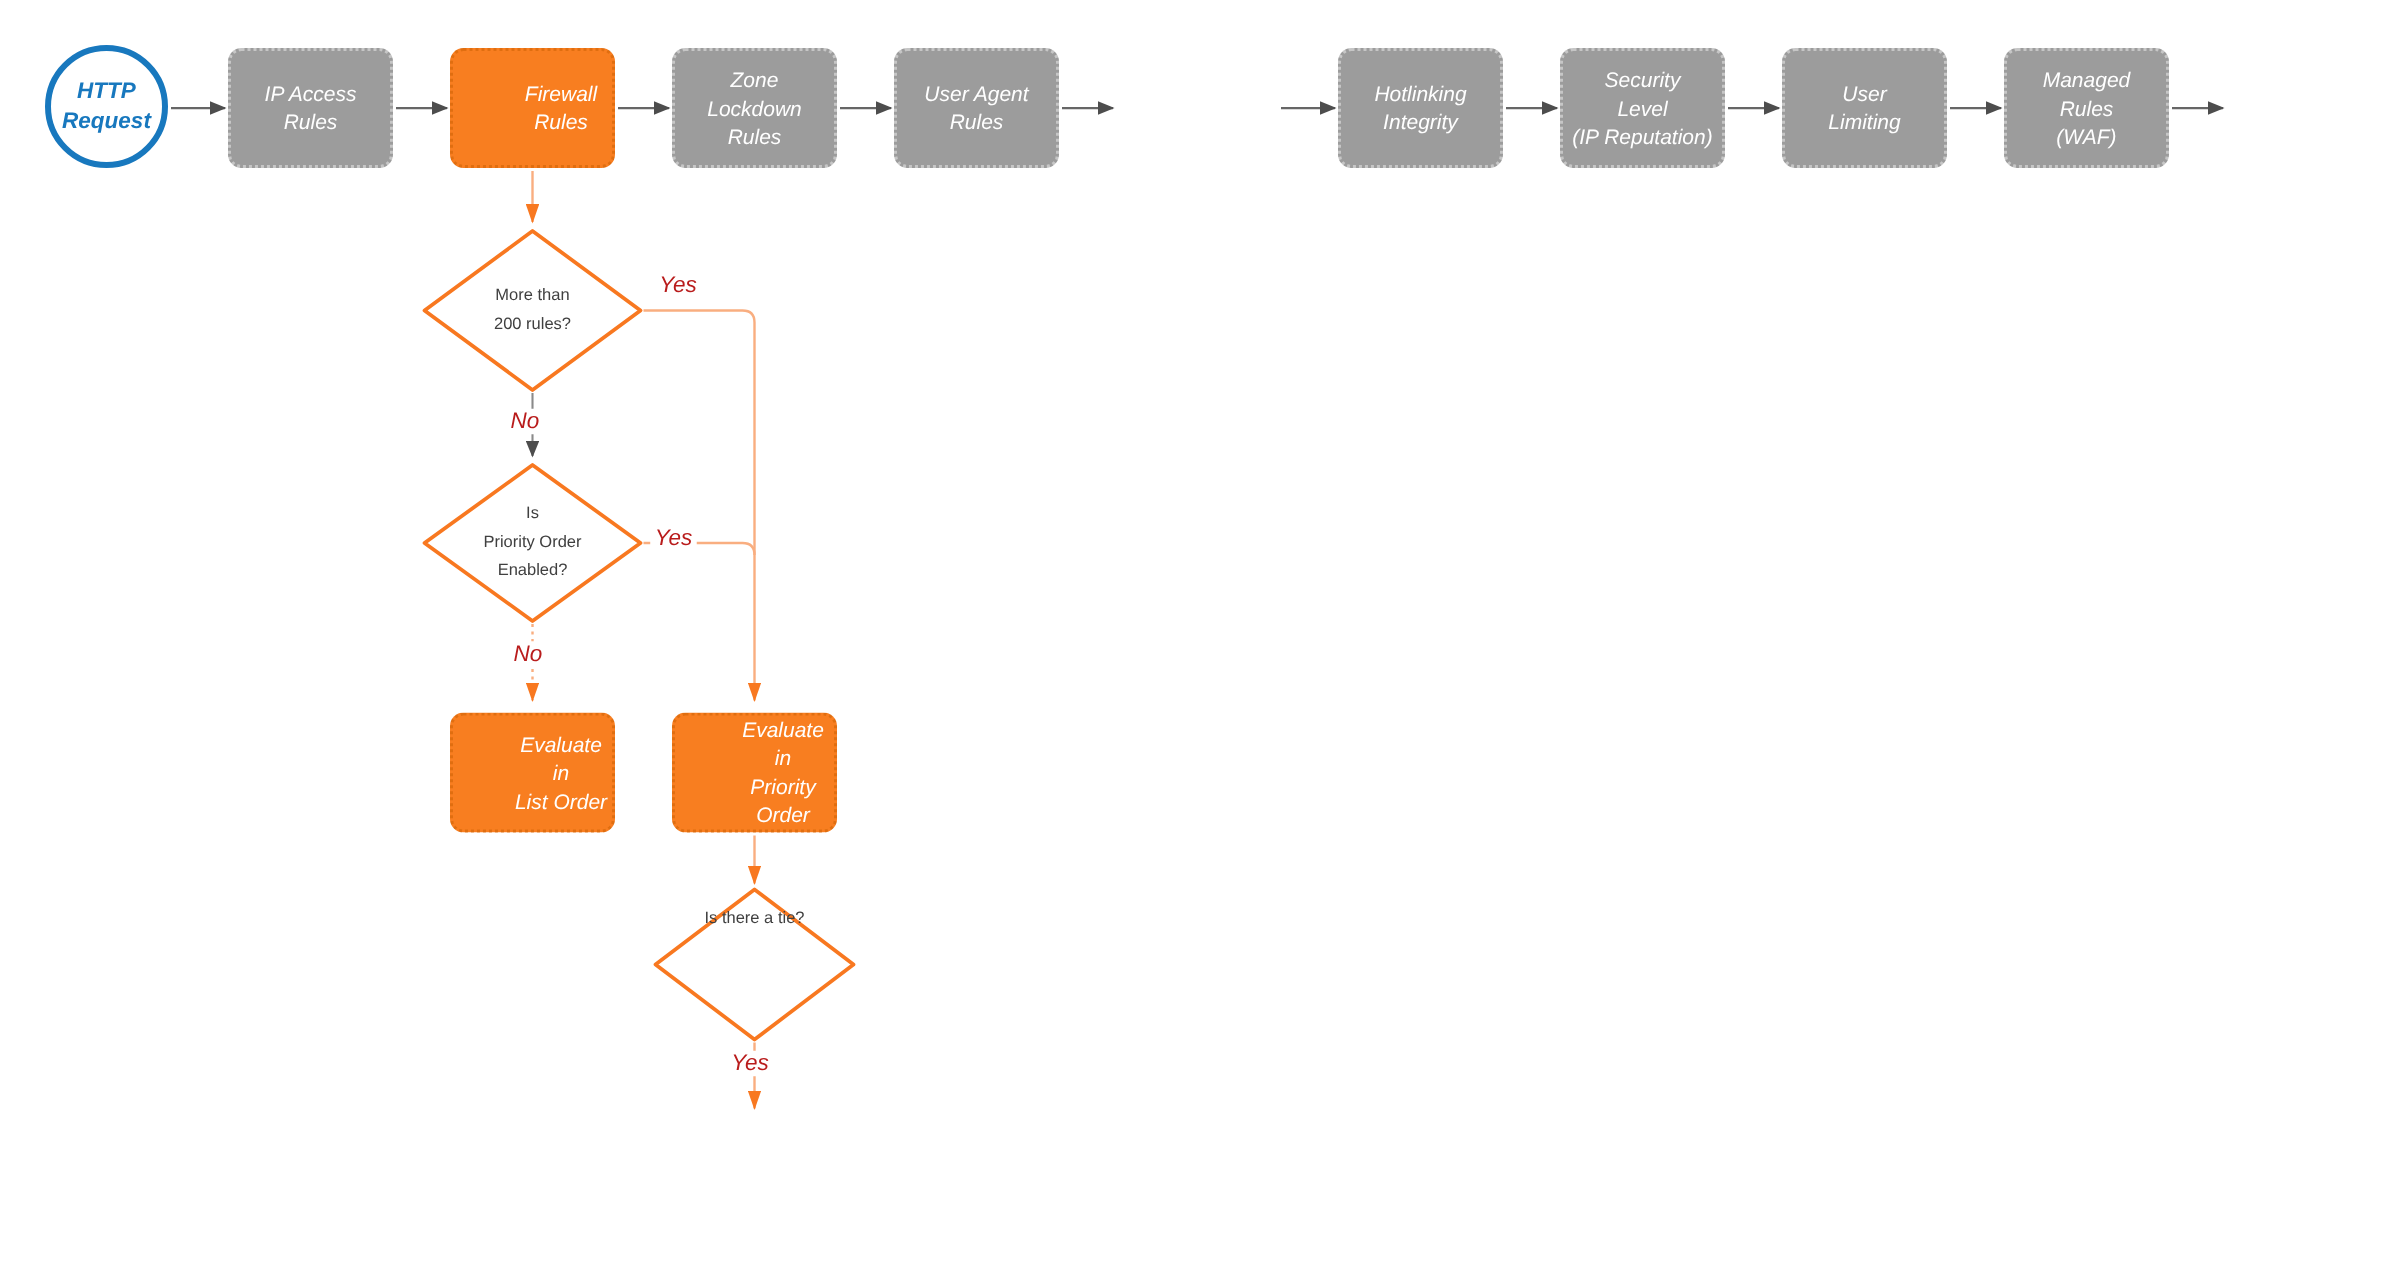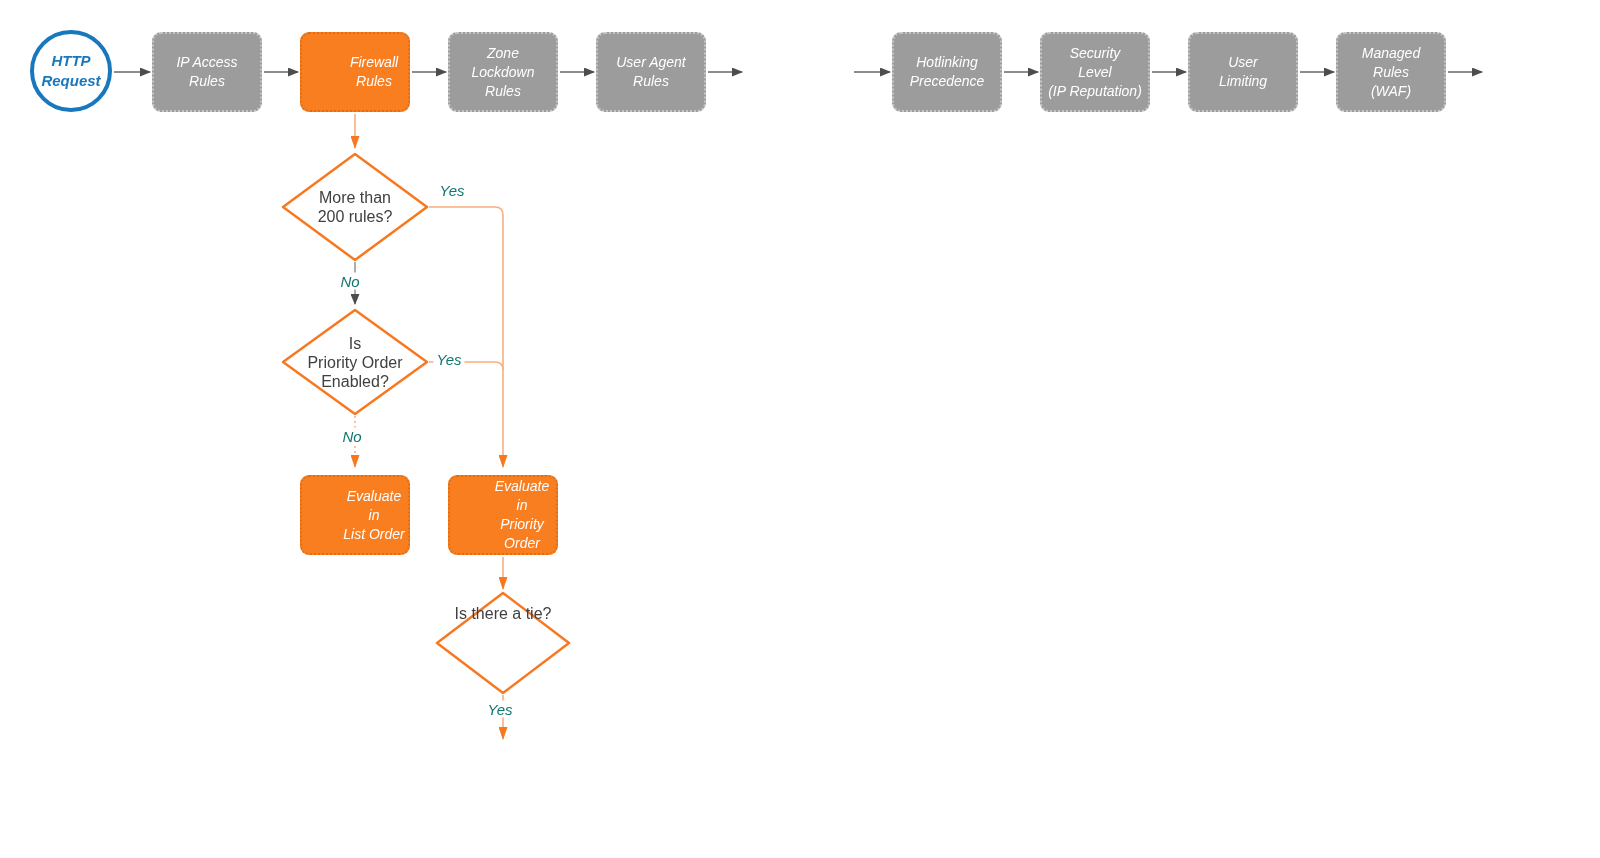--- a/index.html
+++ b/index.html
@@ -17,24 +17,24 @@
   .orange{width:110px;height:80px;background:#f87e20;border:2px dotted #e06e10;padding-left:38px;}
   .circle{
     width:82px;height:82px;border-radius:50%;
   }
   .circle-start{background:#ffffff;border:4px solid #1878be;}
   .circle-start .lbl{color:#1878be;font-weight:bold;font-size:15px;line-height:20px;}
   .circle-end{background:#1878be;border:2px dotted #5ba0d0;}
   .circle-end .lbl{font-weight:bold;font-size:15px;line-height:20px;}
   .diamond-label{
     position:absolute;text-align:center;white-space:pre-line;
-    font-size:16px;line-height:19px;color:#404040;transform:translate(-50%,-50%);
+    font-size:11px;line-height:19px;color:#404040;transform:translate(-50%,-50%);
   }
   .edge-label{
-    position:absolute;font-style:italic;font-size:15px;color:#0f766e;
+    position:absolute;font-style:italic;font-size:15px;color:#b91c1c;
     background:#ffffff;padding:0 3px;transform:translate(-50%,-50%);
   }
 </style>
 </head>
 <body>
 
 <div id="canvas">
 
   <svg class="overlay" viewBox="0 0 1600 858">
     <defs>
@@ -98,21 +98,21 @@
   </div>
 
   <div class="node gray" style="left:596px;top:32px">
     <span class="lbl">User Agent
 Rules</span>
   </div>
 
 
   <div class="node gray" style="left:892px;top:32px">
     <span class="lbl">Hotlinking
-Precedence</span>
+Integrity</span>
   </div>
 
   <div class="node gray" style="left:1040px;top:32px">
     <span class="lbl">Security
 Level
 (IP Reputation)</span>
   </div>
 
   <div class="node gray" style="left:1188px;top:32px">
     <span class="lbl">User

